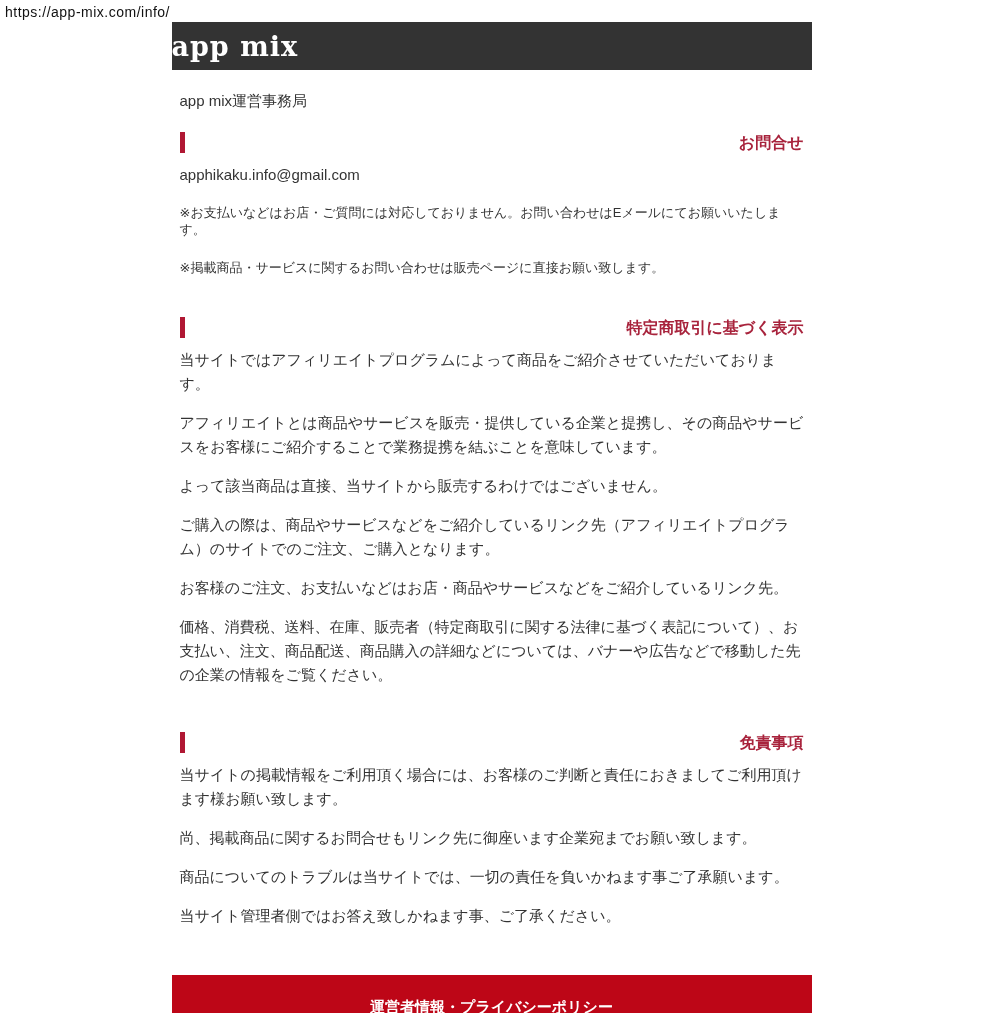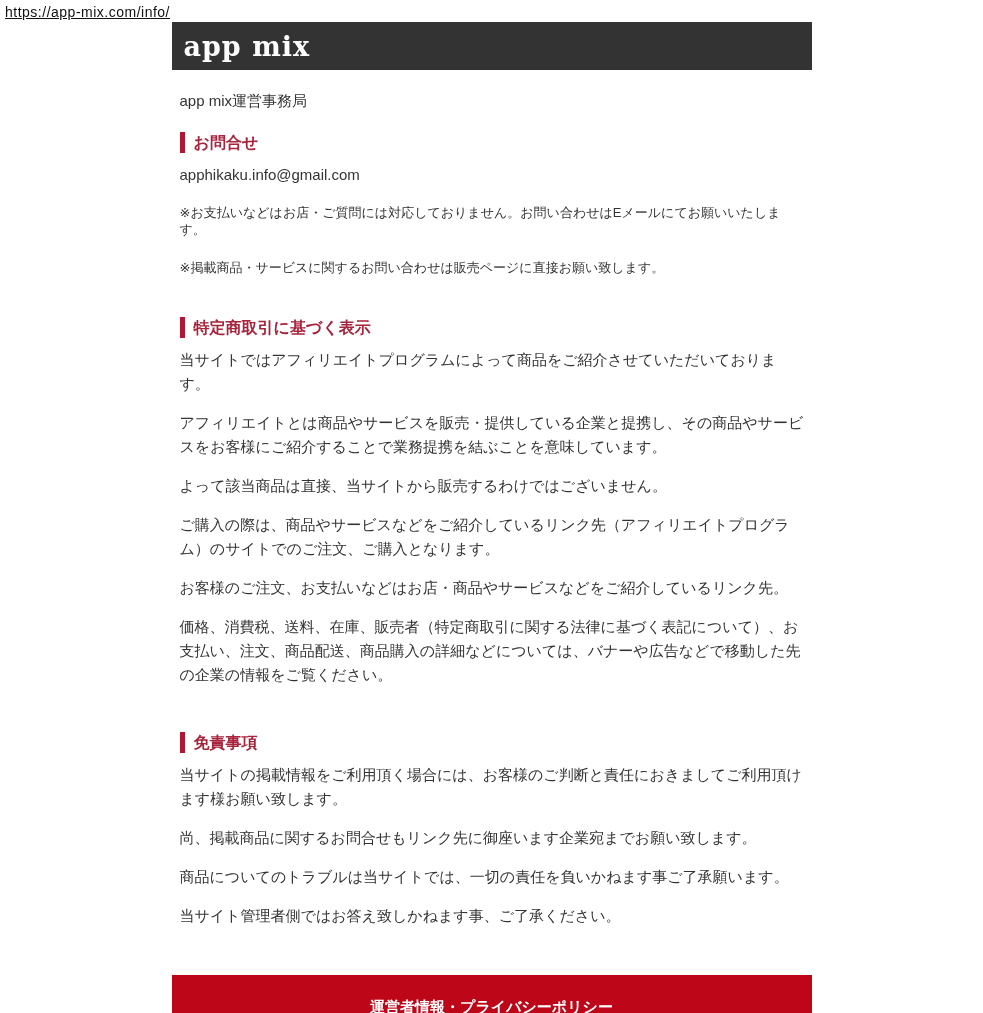--- a/index.html
+++ b/index.html
@@ -19,30 +19,28 @@
     color:var(--text);
     font-family:"Liberation Sans","DejaVu Sans",sans-serif;
   }
   .url-label{
     padding:3px 0 0 5px;
     font-size:14px;
     line-height:18px;
     height:21px;
     color:#111;
     letter-spacing:0.5px;
-    text-decoration:underline;
   }
   .column{
     width:640px;
     margin:1px auto 0;
   }
   .site-header{
     height:48px;
     background:var(--header-bg);
-    padding-left:12px;
     display:flex;
     align-items:center;
   }
   .site-title{
     font-family:"DejaVu Serif","Liberation Serif",serif;
     font-weight:bold;
     font-size:27px;
     color:#ffffff;
     letter-spacing:1px;
     cursor:pointer;
@@ -58,20 +56,21 @@
   .section-tokutei{margin-top:41px;}
   .section-menseki{margin-top:45px;}
   .section-heading{
     margin:0;
     font-size:16px;
     line-height:21px;
     font-weight:bold;
     color:var(--accent);
     border-left:5px solid var(--accent-border);
     padding-left:9px;
+    text-align:right;
   }
   .email{
     margin:13px 0 0;
     font-size:15px;
     line-height:17px;
   }
   .note{
     margin:21px 0 0;
     font-size:13px;
     line-height:17px;

